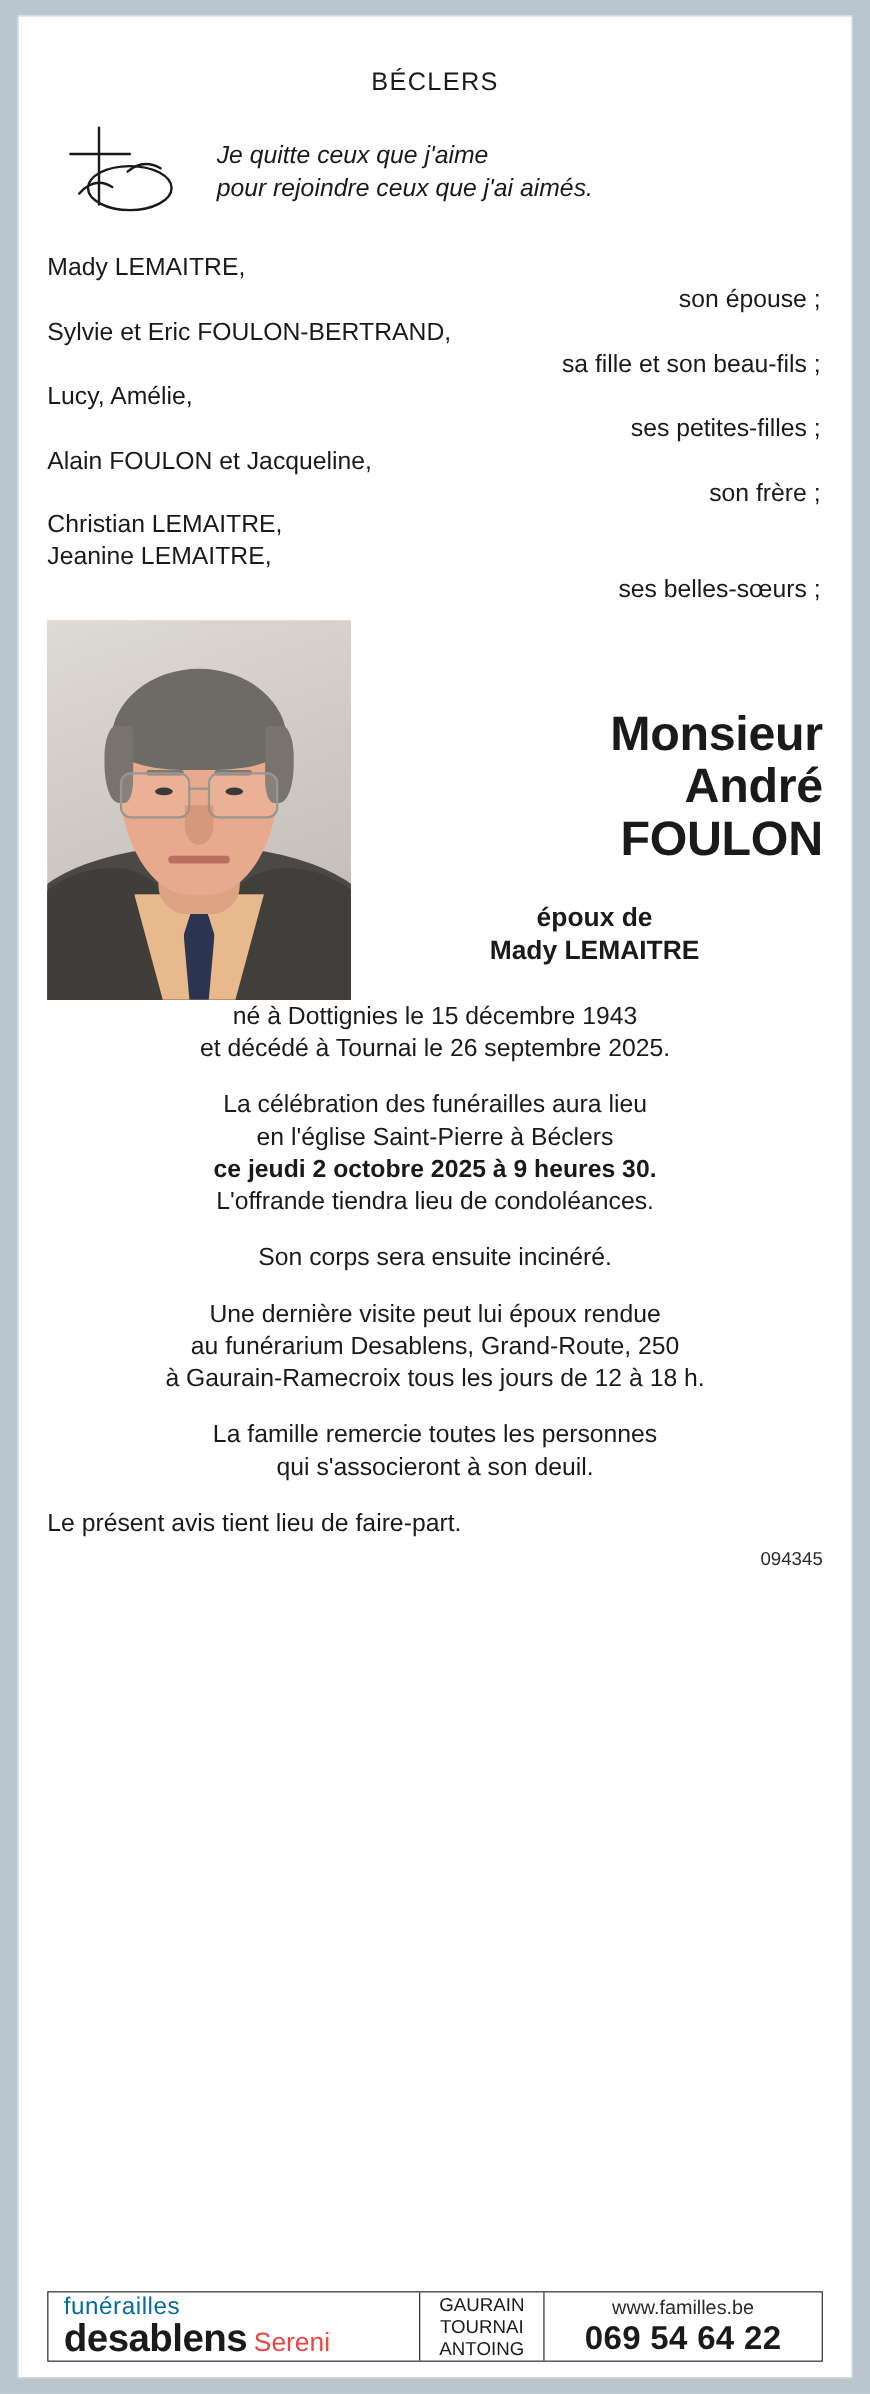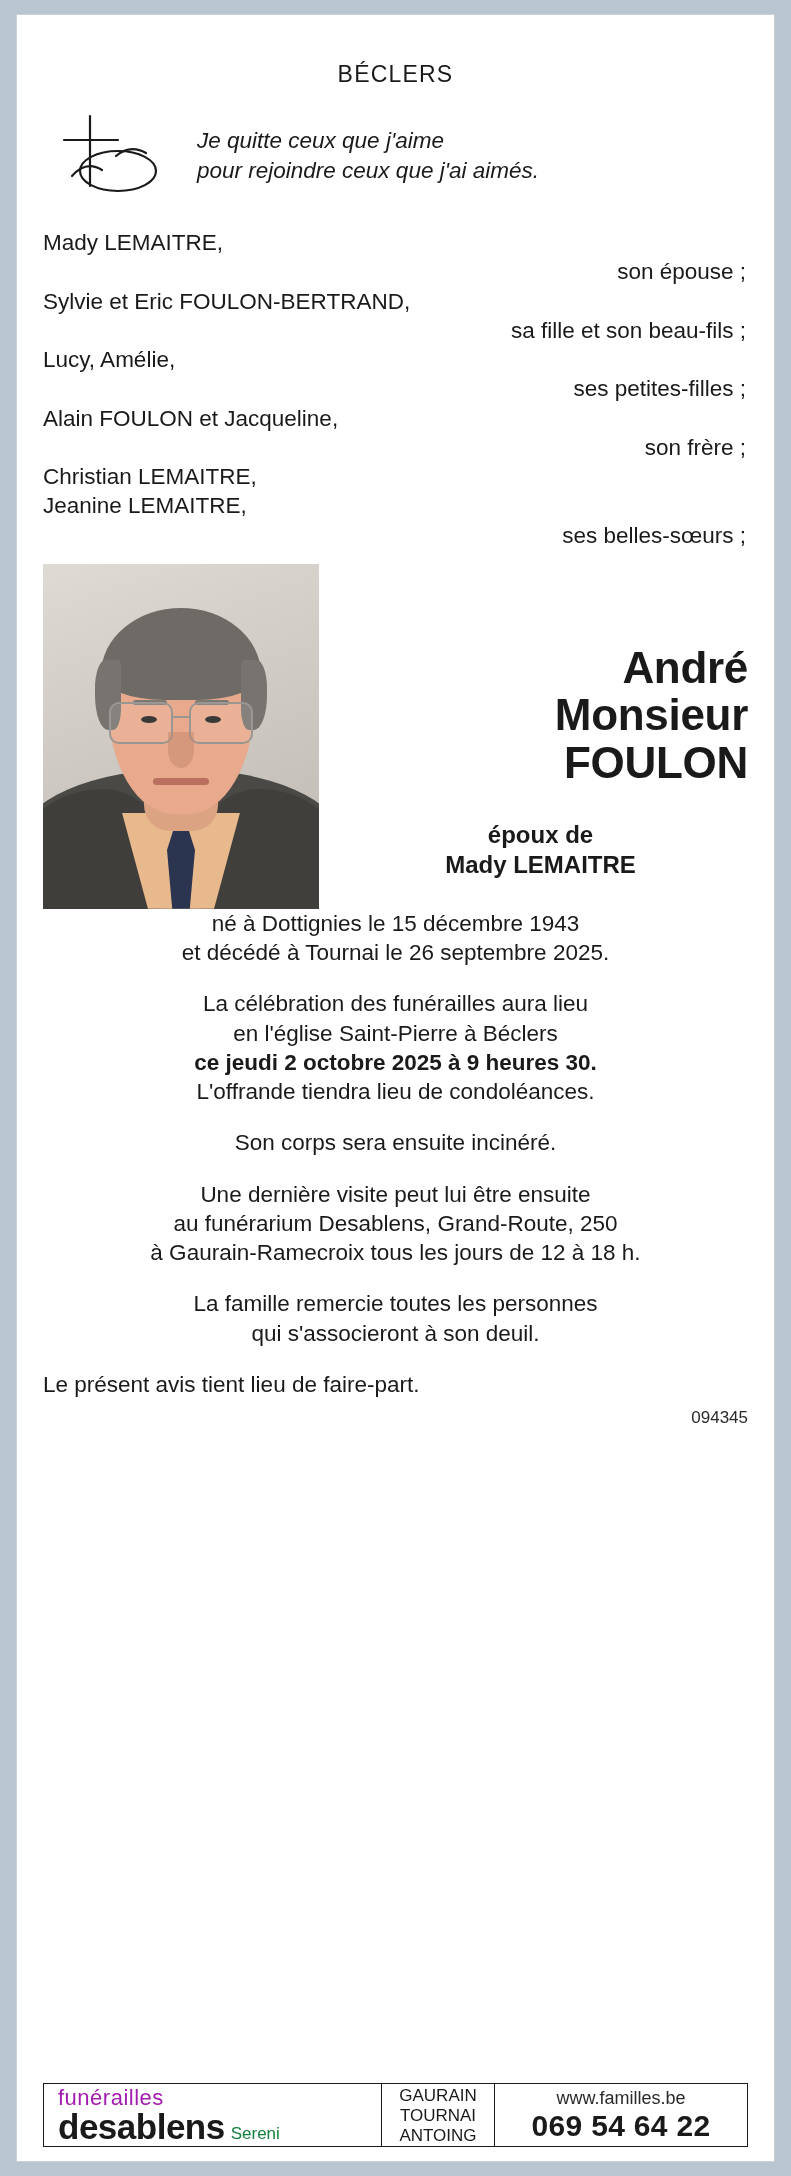--- a/index.html
+++ b/index.html
@@ -258,38 +258,38 @@
   }
   .footer-left {
     flex: 1;
     display: flex;
     flex-direction: column;
     justify-content: center;
     padding-left: 14px;
   }
   .f-funerailles {
     font-size: 22px;
-    color: #a21caf;
+    color: #0369a1;
     line-height: 1;
     letter-spacing: 0.5px;
   }
   .f-brandrow {
     display: flex;
     align-items: baseline;
     gap: 6px;
   }
   .f-desablens {
     font-size: 35px;
     font-weight: bold;
     letter-spacing: -0.5px;
     line-height: 1;
   }
   .f-sereni {
-    font-size: 17px;
-    color: #15803d;
+    font-size: 24px;
+    color: #ef4444;
   }
   .footer-towns {
     flex: 0 0 112px;
     border-left: 1.5px solid #1a1a1a;
     display: flex;
     flex-direction: column;
     justify-content: flex-end;
     align-items: center;
     font-size: 17px;
     font-weight: normal;
@@ -376,43 +376,43 @@
           <div class="bridge"></div>
           <div class="lens r"></div>
         </div>
         <div class="eye l"></div>
         <div class="eye r"></div>
         <div class="nose"></div>
         <div class="mouth"></div>
       </div>
       <div class="name-col">
         <div class="deceased">
+          <div>Monsieur</div>
           <div>André</div>
-          <div>Monsieur</div>
           <div>FOULON</div>
         </div>
         <div class="spouse-of">
           <div>époux de</div>
           <div>Mady LEMAITRE</div>
         </div>
       </div>
     </div>
 
     <div class="body">
       <p>né à Dottignies le 15 décembre 1943</p>
       <p>et décédé à Tournai le 26 septembre 2025.</p>
 
       <p class="para">La célébration des funérailles aura lieu</p>
       <p>en l'église Saint-Pierre à Béclers</p>
       <p class="bold">ce jeudi 2 octobre 2025 à 9 heures 30.</p>
       <p>L'offrande tiendra lieu de condoléances.</p>
 
       <p class="para">Son corps sera ensuite incinéré.</p>
 
-      <p class="para">Une dernière visite peut lui être ensuite</p>
+      <p class="para">Une dernière visite peut lui époux rendue</p>
       <p>au funérarium Desablens, Grand-Route, 250</p>
       <p>à Gaurain-Ramecroix tous les jours de 12 à 18 h.</p>
 
       <p class="para">La famille remercie toutes les personnes</p>
       <p>qui s'associeront à son deuil.</p>
     </div>
 
     <div class="left-note">Le présent avis tient lieu de faire-part.</div>
     <div class="ref">094345</div>
 

